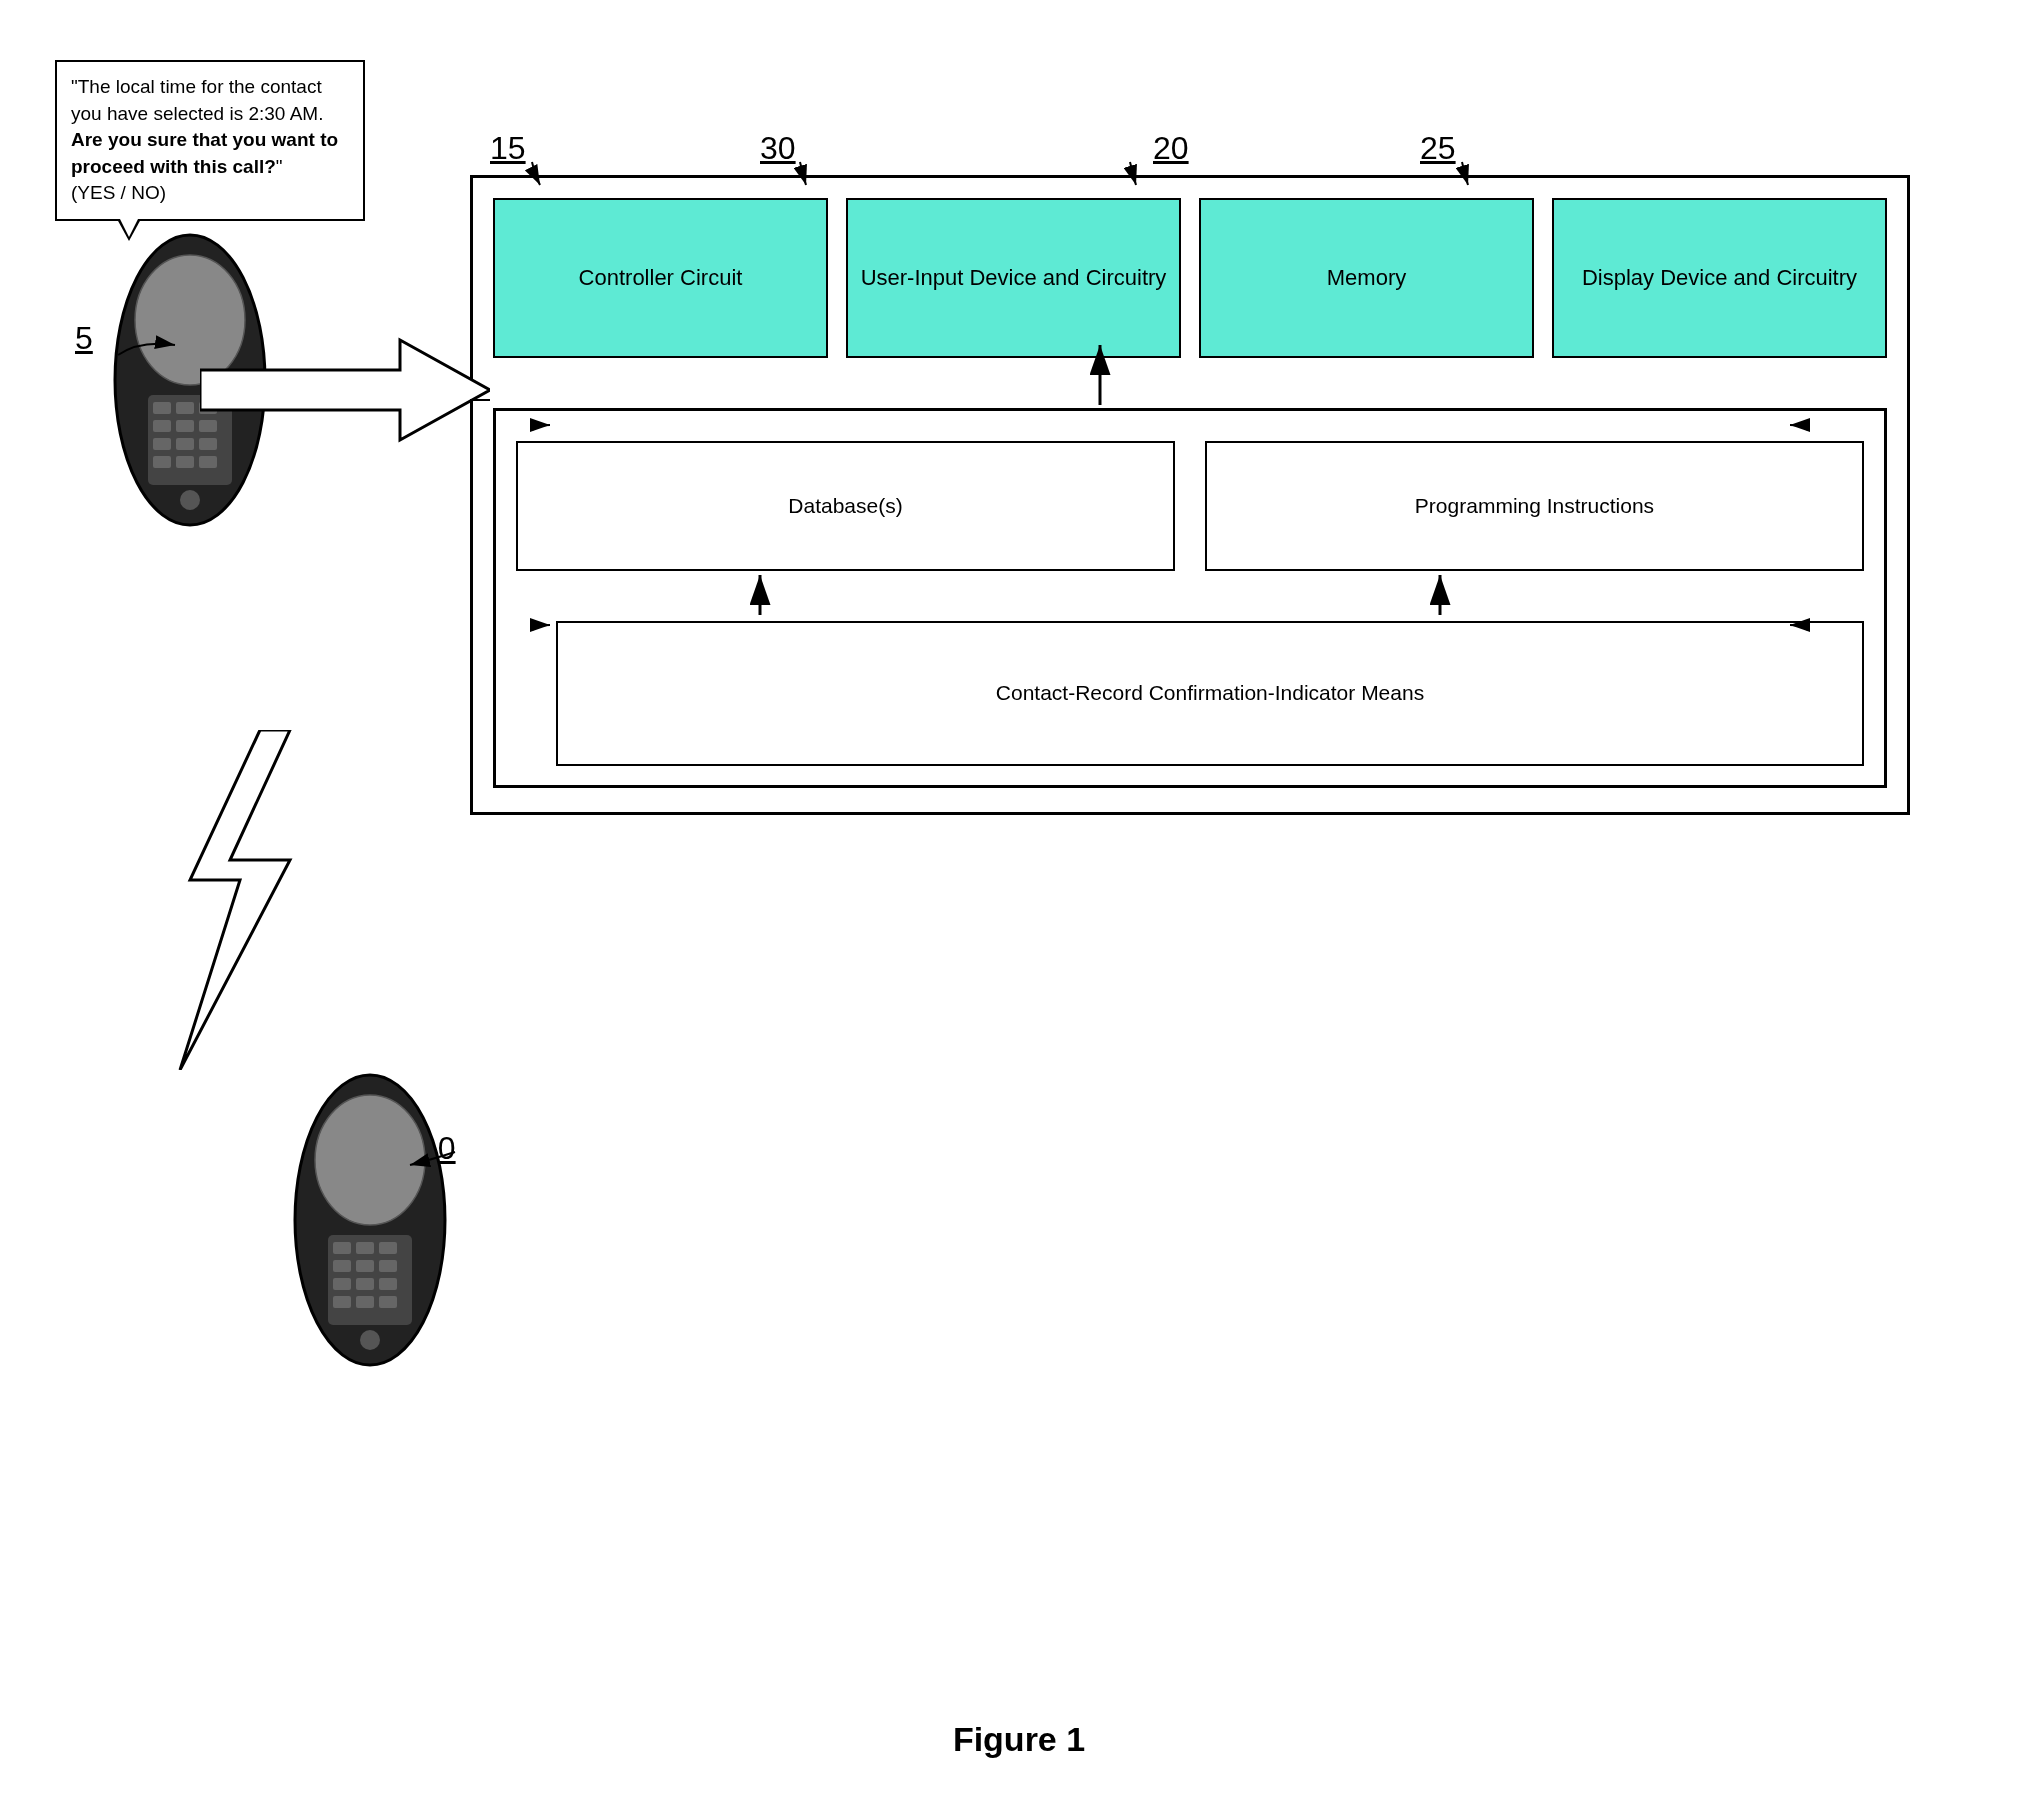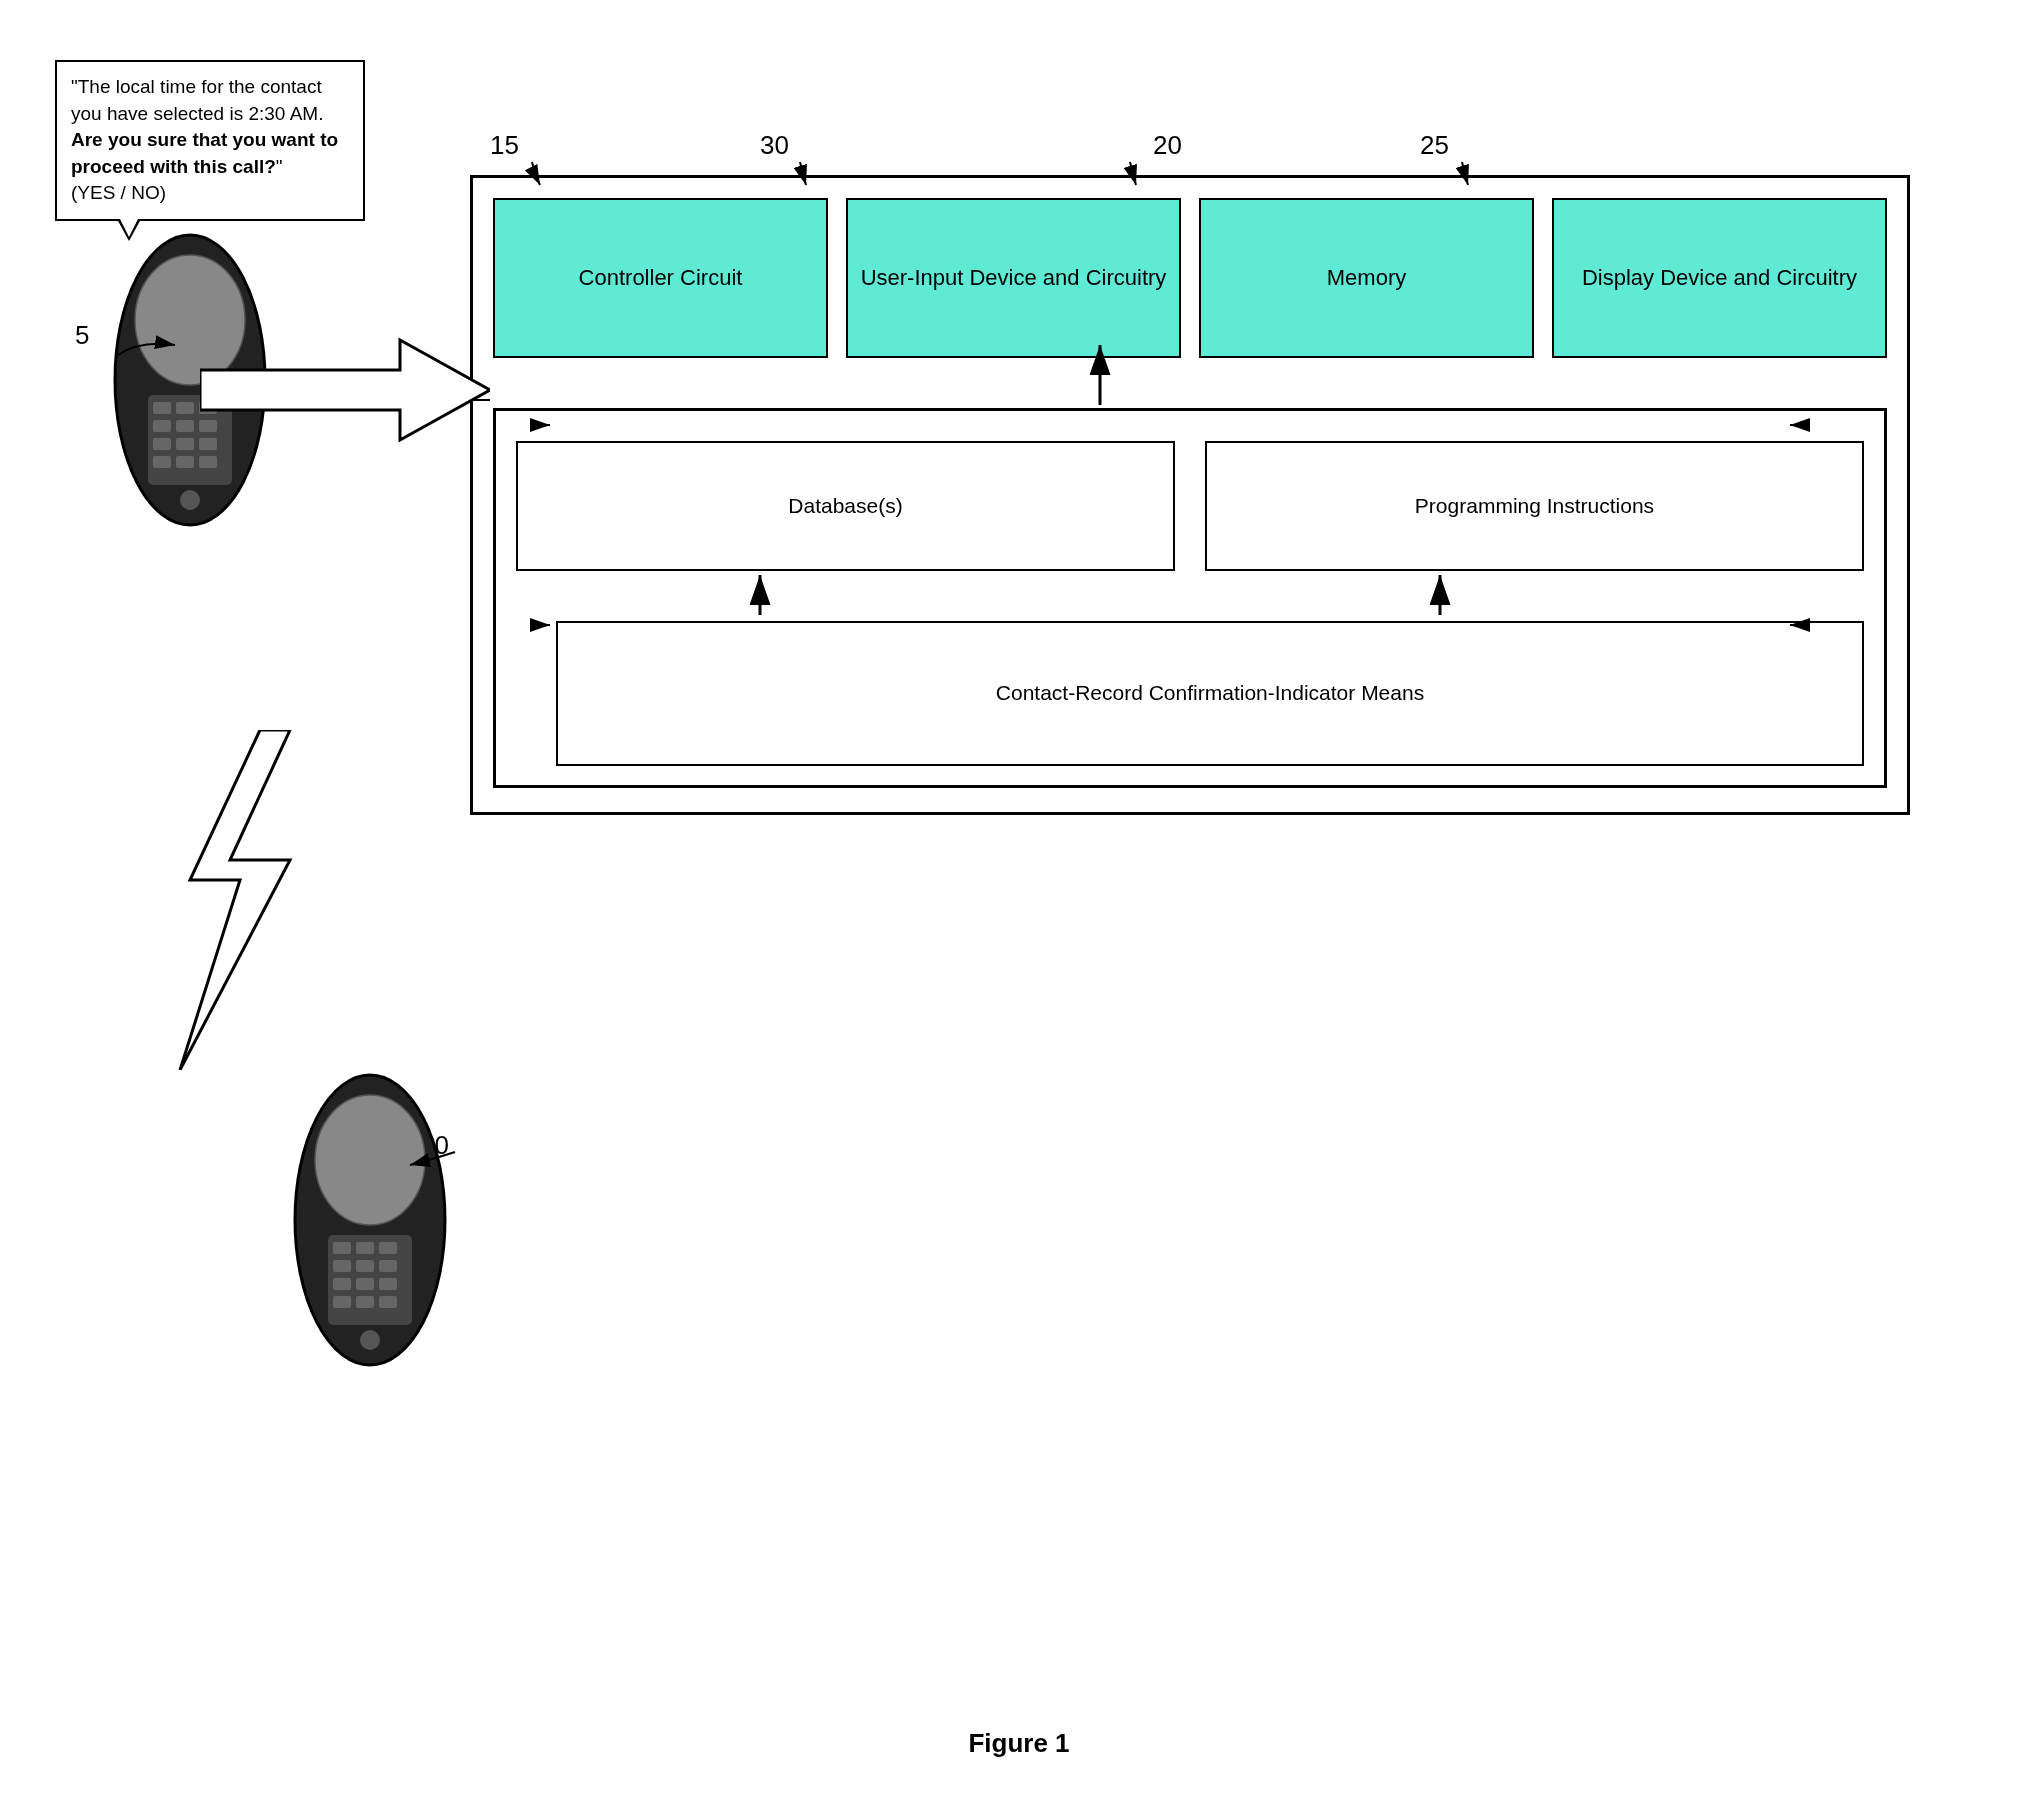--- a/index.html
+++ b/index.html
@@ -51,22 +51,23 @@
       height: 0;
       border-left: 10px solid transparent;
       border-right: 10px solid transparent;
       border-top: 20px solid #fff;
       z-index: 1;
     }
 
     
     .ref-num {
       position: absolute;
-      font-size: 26px;
+      font-size: 32px;
       font-weight: normal;
+      text-decoration: underline;
     }
 
     
     .main-block {
       position: absolute;
       top: 175px;
       left: 470px;
       width: 1440px;
       height: 640px;
       border: 3px solid #000;
@@ -144,21 +145,21 @@
       background: #fff;
     }
 
     
     .figure-caption {
       position: absolute;
       bottom: 50px;
       left: 0;
       right: 0;
       text-align: center;
-      font-size: 26px;
+      font-size: 34px;
       font-weight: bold;
     }
 
     
     svg.arrows-overlay {
       position: absolute;
       top: 0; left: 0;
       width: 2038px;
       height: 1809px;
       pointer-events: none;

